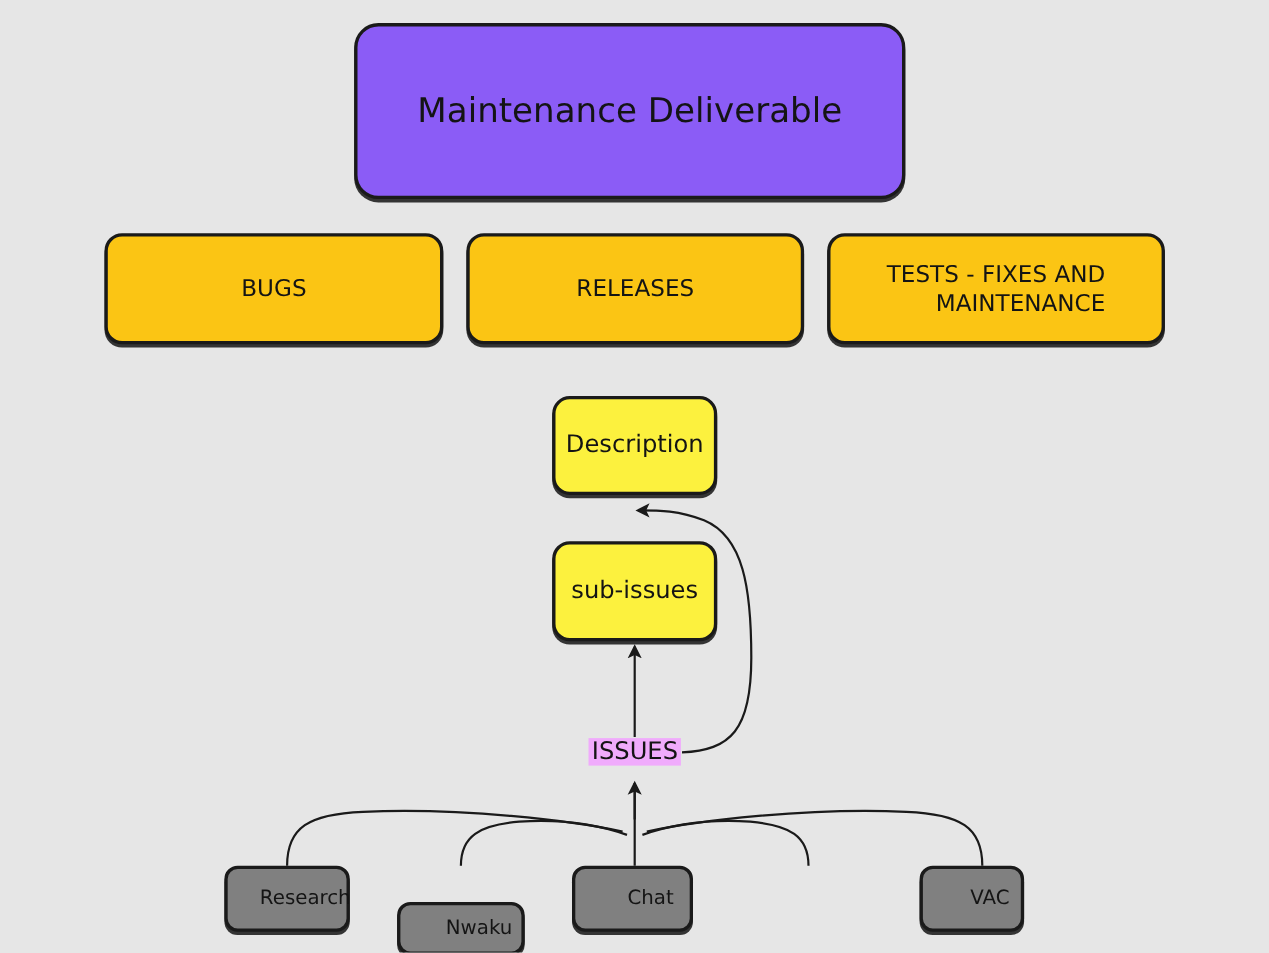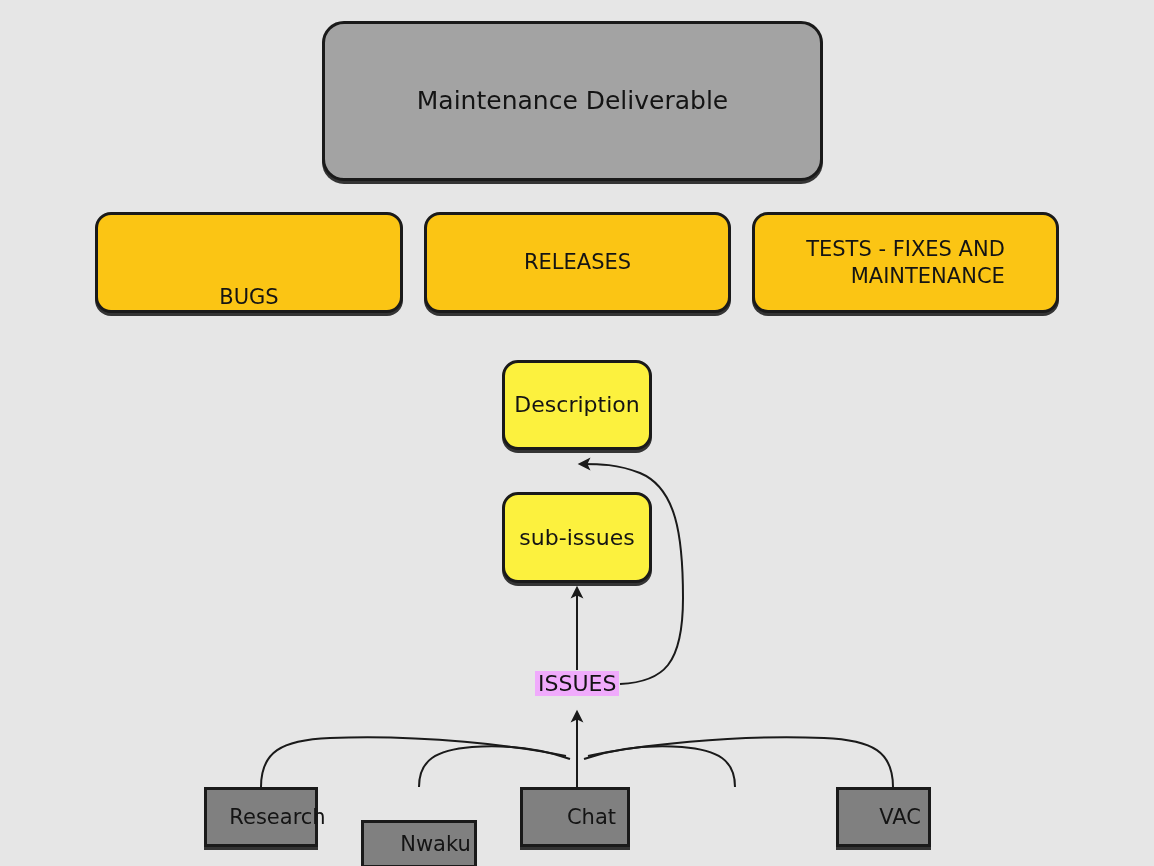--- a/index.html
+++ b/index.html
@@ -38,38 +38,38 @@
     color: #141414;
     line-height: 1.25;
     box-shadow: 0 3px 0 0 rgba(20,20,20,0.85);
   }
   .node-label {
     display: block;
     padding: 0 8px;
     white-space: pre-line;
   }
   .n-blue {
-    background: #a3a3a3;
+    background: #8b5cf6;
     border-radius: 22px;
-    font-size: 25px;
+    font-size: 31px;
   }
   .n-orange {
     background: #fbc514;
     border-radius: 16px;
     font-size: 21px;
   }
   .n-yellow {
     background: #fcf13e;
     border-radius: 16px;
     font-size: 22px;
   }
   .n-gray {
     background: #808080;
-    border-radius: 0;
-    font-size: 21px;
+    border-radius: 12px;
+    font-size: 18px;
     padding-left: 33px;
   }
   .edge-label {
     position: absolute;
     font-size: 22px;
     color: #141414;
     background: #f0abfc;
     padding: 0 3px;
     white-space: nowrap;
   }
@@ -96,21 +96,21 @@
     <path d="M 735,787 C 735,760 718,750 682,747 C 638,744 604,752 584,759" fill="none" stroke="#1a1a1a" stroke-width="2"></path>
     <path d="M 893,787 C 893,752 873,740 824,738 C 734,734 634,746 588,756" fill="none" stroke="#1a1a1a" stroke-width="2"></path>
 
     <path d="M 577,745 L 577,712" fill="none" stroke="#1a1a1a" stroke-width="2" marker-end="url(#arrowhead)"></path>
   </svg>
 
   <div class="node n-blue" style="left:322px; top:21px; width:501px; height:160px;">
     <span class="node-label">Maintenance Deliverable</span>
   </div>
 
-  <div class="node n-orange" style="left:95px; top:212px; width:308px; height:101px;align-items:flex-end;">
+  <div class="node n-orange" style="left:95px; top:212px; width:308px; height:101px;">
     <span class="node-label">BUGS</span>
   </div>
 
   <div class="node n-orange" style="left:424px; top:212px; width:307px; height:101px;">
     <span class="node-label">RELEASES</span>
   </div>
 
   <div class="node n-orange" style="left:752px; top:212px; width:307px; height:101px;text-align:right;">
     <span class="node-label">TESTS - FIXES AND
 MAINTENANCE</span>

